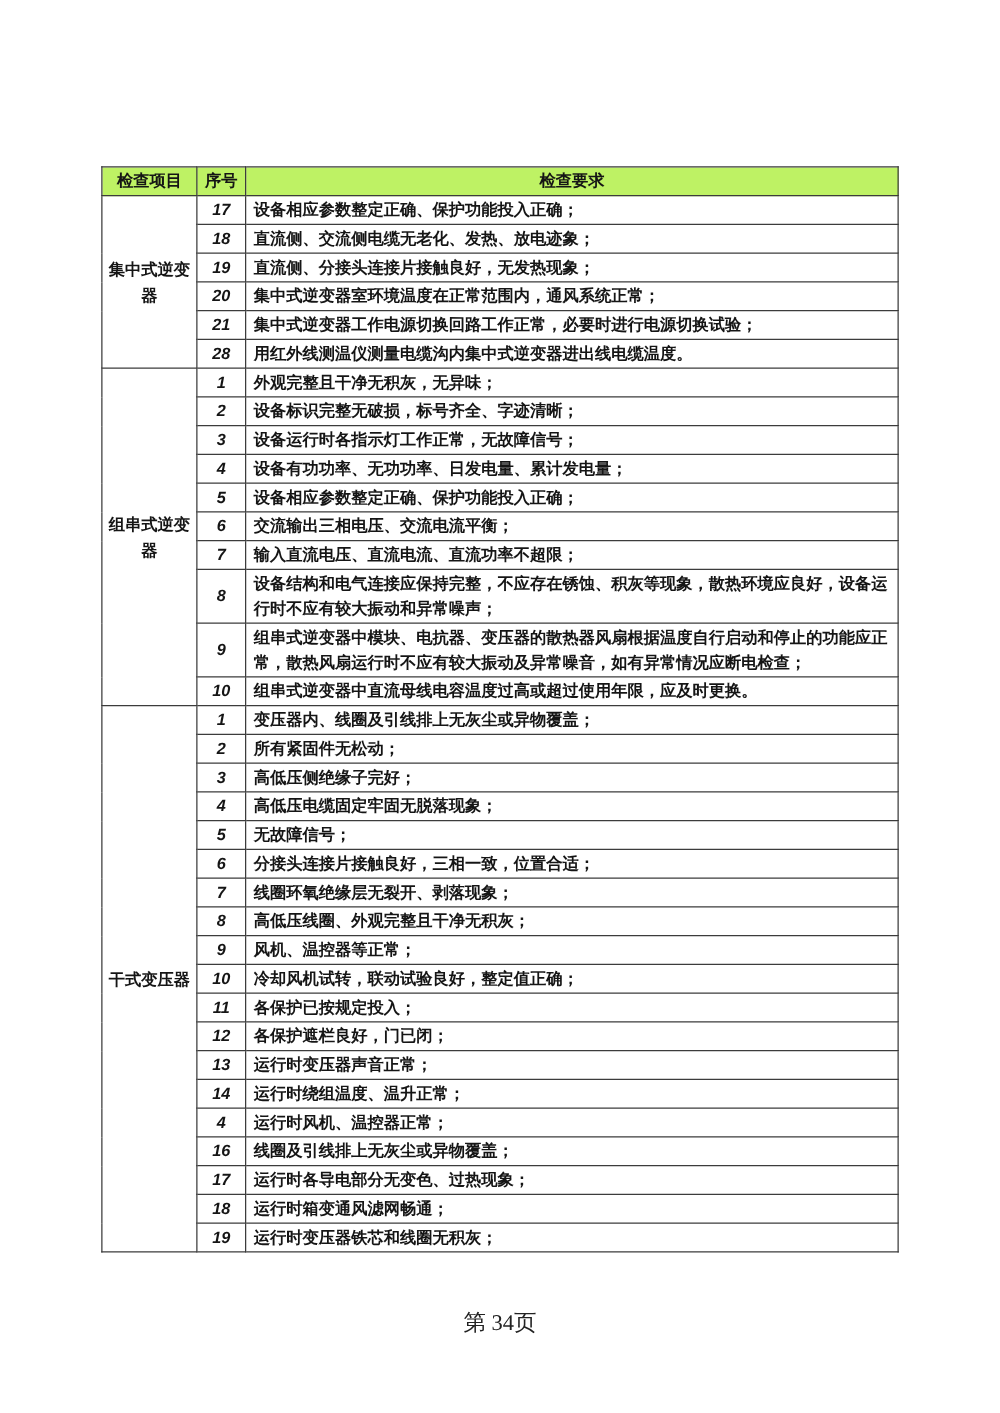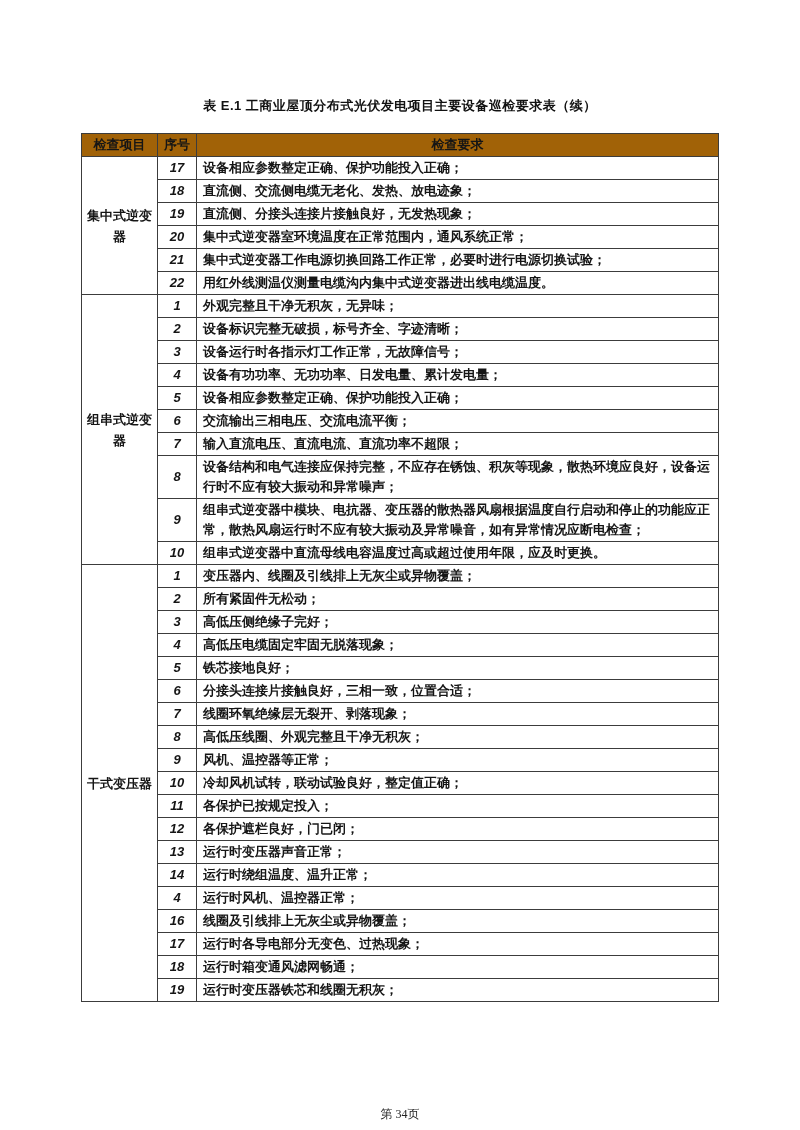--- a/index.html
+++ b/index.html
@@ -41,49 +41,48 @@
   .insp-table th, .insp-table td {
     border: 1px solid #3c3c3c;
     line-height: 20px;
     padding: 1px 2px;
   }
   .insp-table th {
     height: 22px;
     font-size: 13px;
     font-weight: bold;
     text-align: center;
-    background: #a16207;
+    background: #bef264;
   }
   .insp-table td { height: 23px; }
   td.item-cell {
     text-align: center;
     vertical-align: middle;
     padding: 1px 3px;
     line-height: 21px;
     margin-left: 11px;
   }
   td.no-cell { text-align: center; font-style: italic; }
   td.req-cell { text-align: left; padding: 1px 6px; font-family: Liberation Serif, serif; }
   .doc-footer {
     position: absolute;
-    top: 1106px;
+    top: 1046px;
     left: 0;
     width: 100%;
     text-align: center;
     font-family: "Liberation Serif", serif;
-    font-size: 12px;
+    font-size: 18px;
     color: #222;
   }
 </style>
 </head>
 <body>
 
 <div class="page">
 
-  <div class="doc-title">表 E.1 工商业屋顶分布式光伏发电项目主要设备巡检要求表（续）</div>
 
   <table class="insp-table">
     <colgroup>
       <col class="c-item">
       <col class="c-no">
       <col class="c-req">
     </colgroup>
     <thead>
       <tr>
         <th>检查项目</th>
@@ -107,21 +106,21 @@
         </tr>
         <tr>
           <td class="no-cell">20</td>
           <td class="req-cell">集中式逆变器室环境温度在正常范围内，通风系统正常；</td>
         </tr>
         <tr>
           <td class="no-cell">21</td>
           <td class="req-cell">集中式逆变器工作电源切换回路工作正常，必要时进行电源切换试验；</td>
         </tr>
         <tr>
-          <td class="no-cell">22</td>
+          <td class="no-cell">28</td>
           <td class="req-cell">用红外线测温仪测量电缆沟内集中式逆变器进出线电缆温度。</td>
         </tr>
         <tr>
           <td class="item-cell" rowspan="10">组串式逆变器</td>
           <td class="no-cell">1</td>
           <td class="req-cell">外观完整且干净无积灰，无异味；</td>
         </tr>
         <tr>
           <td class="no-cell">2</td>
           <td class="req-cell">设备标识完整无破损，标号齐全、字迹清晰；</td>
@@ -170,21 +169,21 @@
         <tr>
           <td class="no-cell">3</td>
           <td class="req-cell">高低压侧绝缘子完好；</td>
         </tr>
         <tr>
           <td class="no-cell">4</td>
           <td class="req-cell">高低压电缆固定牢固无脱落现象；</td>
         </tr>
         <tr>
           <td class="no-cell">5</td>
-          <td class="req-cell">铁芯接地良好；</td>
+          <td class="req-cell">无故障信号；</td>
         </tr>
         <tr>
           <td class="no-cell">6</td>
           <td class="req-cell">分接头连接片接触良好，三相一致，位置合适；</td>
         </tr>
         <tr>
           <td class="no-cell">7</td>
           <td class="req-cell">线圈环氧绝缘层无裂开、剥落现象；</td>
         </tr>
         <tr>

